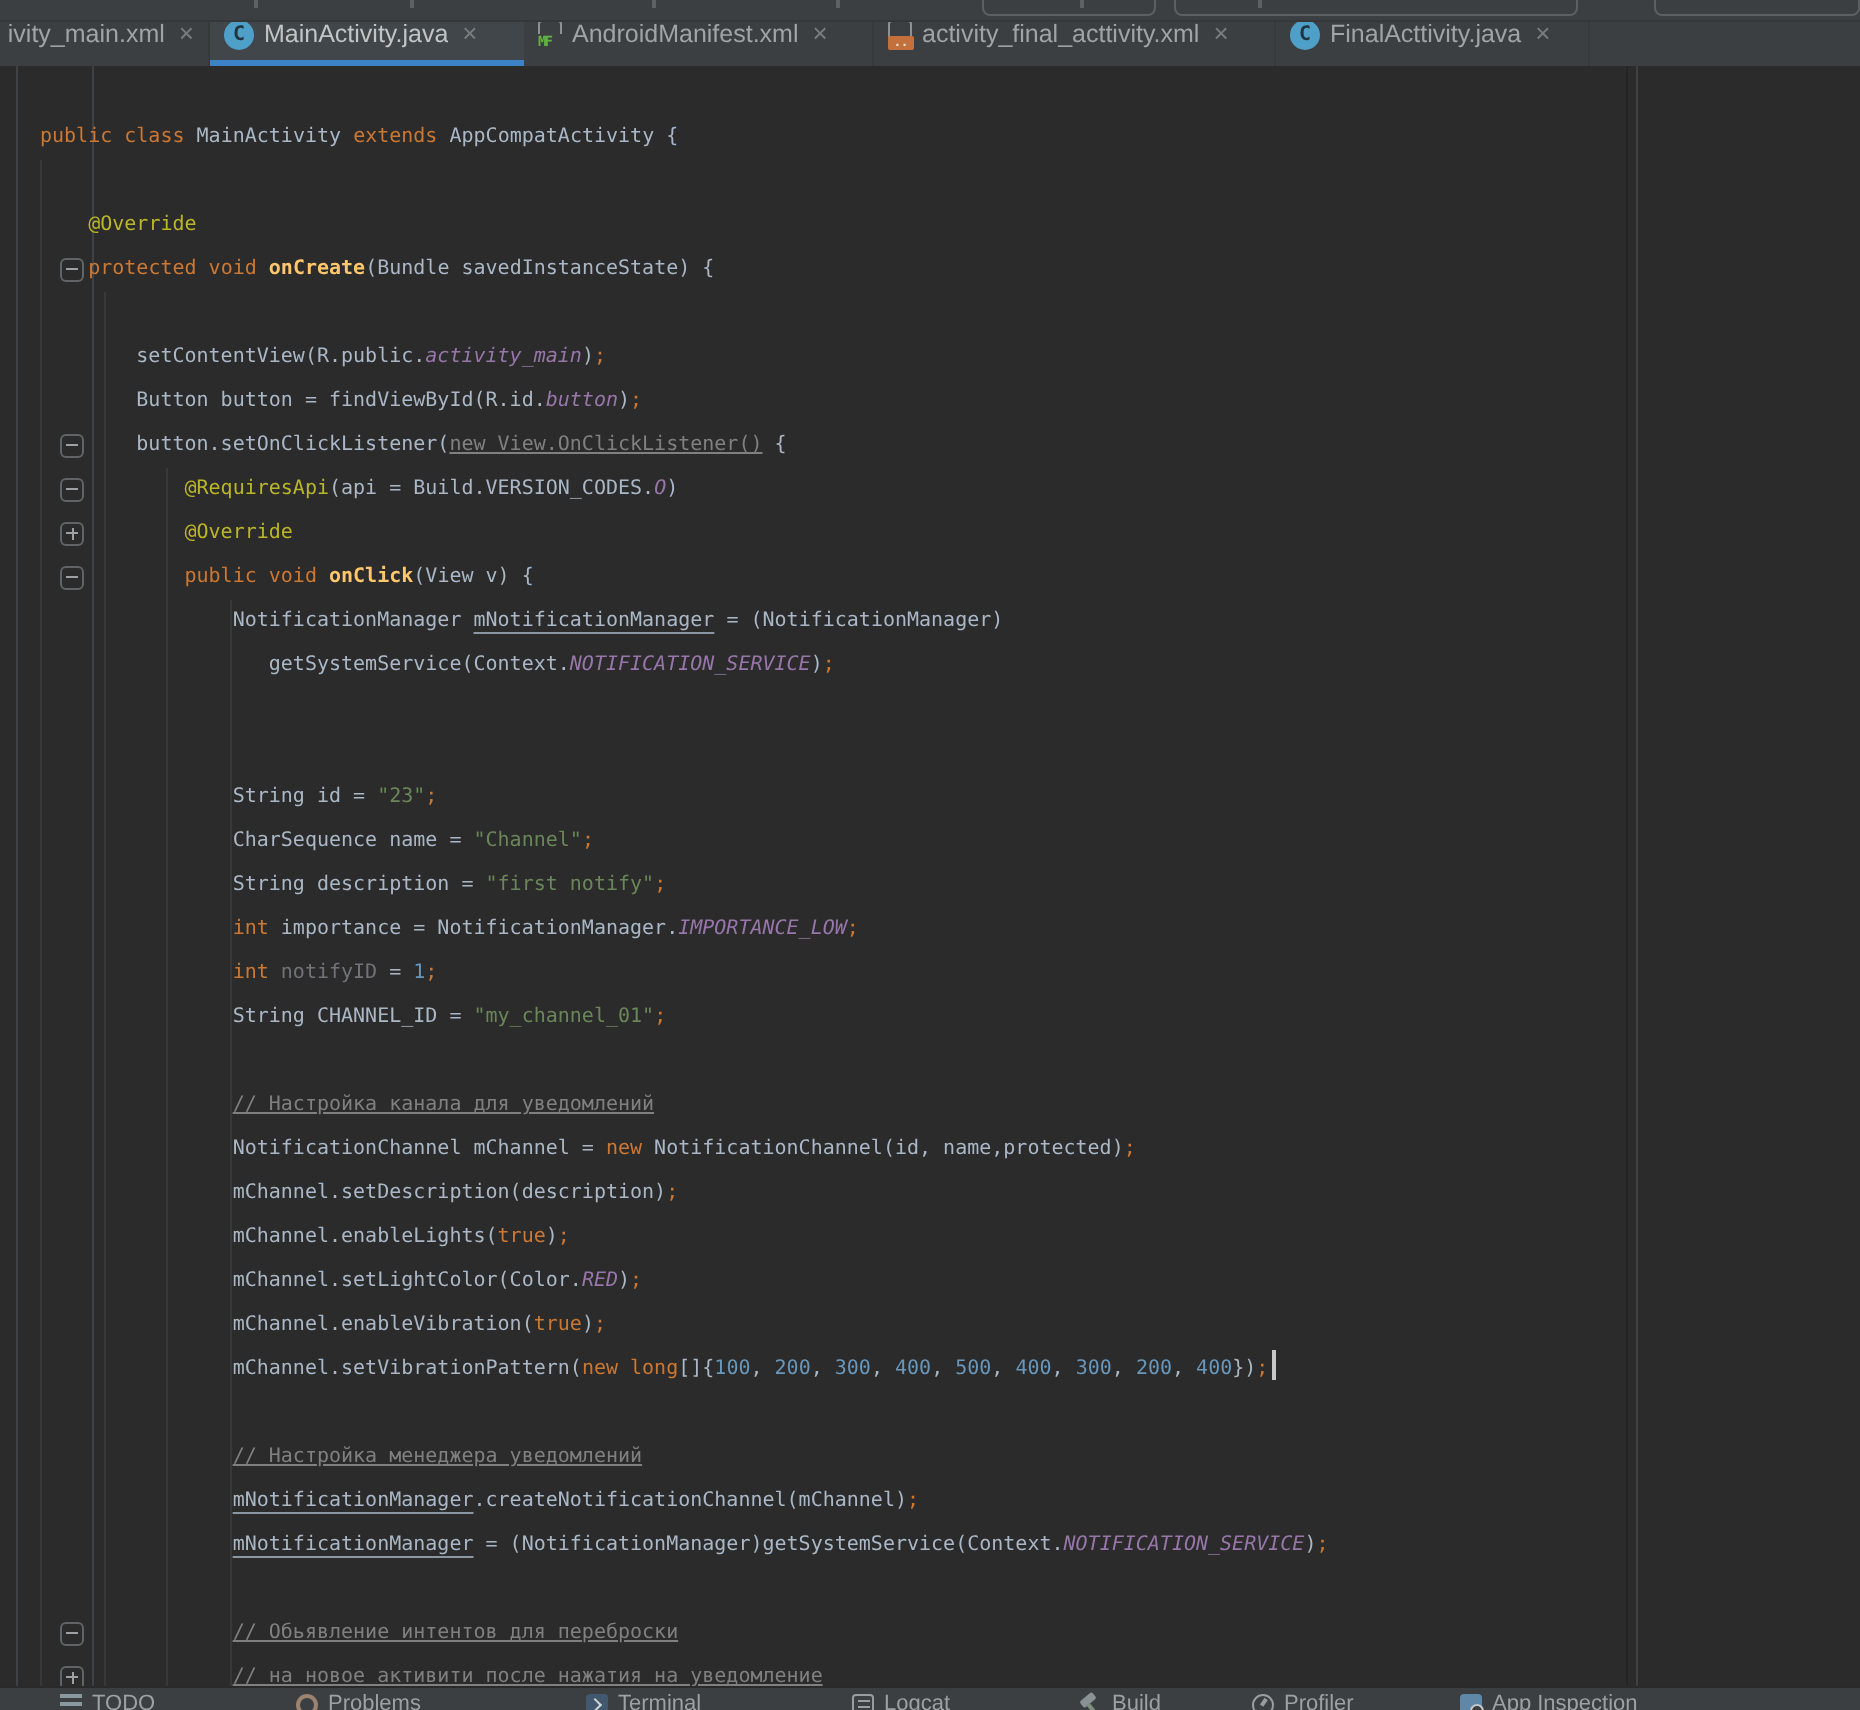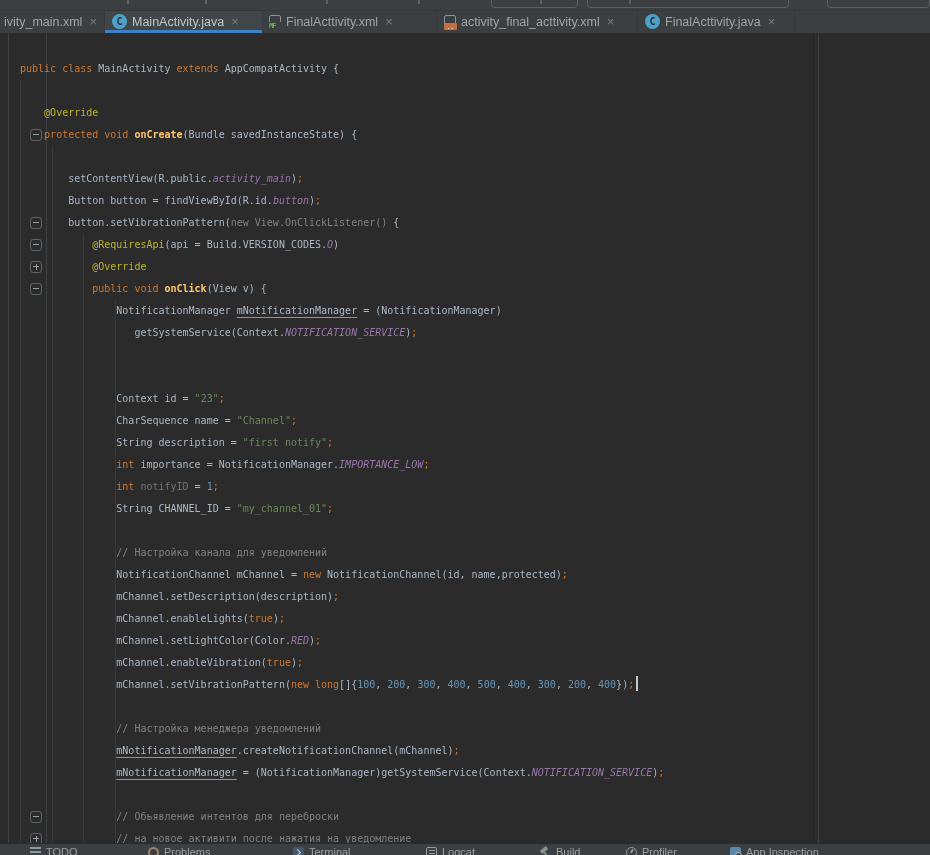--- a/index.html
+++ b/index.html
@@ -9,21 +9,21 @@
   
   .topstrip{position:absolute;top:0;left:0;width:930px;height:10px;background:#3c3f41;
             border-bottom:1px solid #343839;overflow:hidden;z-index:5;}
   .seg{position:absolute;top:-9px;height:17px;border:1px solid #5c6062;border-radius:4px;
        box-sizing:border-box;background:transparent;}
   .tick{position:absolute;top:0;width:2px;height:4px;background:#5d6163;}
 
   
   .tabbar{position:absolute;top:10px;left:0;width:930px;height:23px;background:#3c3f41;
           display:flex;align-items:stretch;z-index:4;}
-  .tab{height:23px;display:flex;align-items:center;padding:0 7px;box-sizing:border-box;
+  .tab{height:23px;display:flex;align-items:flex-start;padding:0 7px;box-sizing:border-box;
        position:relative;color:#9fa4a6;font-size:12.5px;border-right:1px solid #363a3b;
        white-space:nowrap;overflow:hidden;flex:none;cursor:default;}
   .tab.active{background:#41464a;color:#c1c5c7;border-right:none;}
   .tab.active::after{content:"";position:absolute;left:0;right:0;bottom:0;height:3px;background:#3c82c7;}
   .tab.cut{justify-content:flex-end;padding-left:0;border-left:none;}
   .tlabel{overflow:hidden;text-overflow:clip;}
   .tclose{margin-left:7px;color:#787d7f;font-size:13px;line-height:13px;flex:none;}
   .ticon{flex:none;margin-right:5px;position:relative;display:inline-block;}
   .ticon-class{width:15px;height:15px;border-radius:50%;background:#4fa0c8;color:#20343f;
                font:bold 10px/15px "DejaVu Sans Mono",monospace;text-align:center;}
@@ -45,21 +45,21 @@
   .mg-light{background:#3f4143;}
   .iguide{position:absolute;width:1px;background:#383838;}
   .code-line{position:absolute;left:20px;height:22px;white-space:pre;
              font-family:"DejaVu Sans Mono",monospace;font-size:10px;line-height:22px;color:#a9b7c6;}
   .tk-d{color:#a9b7c6;}
   .tk-k{color:#cc7832;}
   .tk-a{color:#bbb529;}
   .tk-f{color:#ffc66d;font-weight:bold;}
   .tk-s{color:#6a8759;}
   .tk-n{color:#6897bb;}
-  .tk-c{color:#808080;}
+  .tk-c{color:#808080;text-decoration:underline;}
   .tk-p{color:#9876aa;font-style:italic;text-align:right;}
   .tk-g{color:#72737a;}
   .tk-u{color:#a9b7c6;text-decoration:underline;text-underline-offset:3px;text-decoration-color:#8a96a2;}
   .caret{display:inline-block;width:2px;height:15px;background:#c8c8c8;vertical-align:-3px;margin-left:2px;}
 
   .fold{position:absolute;left:30px;width:12px;height:12px;border:1px solid #606466;border-radius:3px;
         box-sizing:border-box;background:#2b2b2b;z-index:2;}
   .fold::after{content:"";position:absolute;left:2px;right:2px;top:4px;height:1px;background:#9da1a3;}
   .fold.plus::before{content:"";position:absolute;top:2px;bottom:2px;left:4.5px;width:1px;background:#9da1a3;}
 
@@ -110,21 +110,21 @@
     </div>
     <div class="tab active" style="width: 157px;">
       <span class="ticon ticon-class">C</span>
       <span class="tlabel">MainActivity.java</span>
       <span class="tclose">×</span>
     </div>
     <div class="tab" style="width: 175px;">
       <span class="ticon ticon-manifest">
         <i>MF</i>
       </span>
-      <span class="tlabel">FinalActtivity.xml</span>
+      <span class="tlabel">AndroidManifest.xml</span>
       <span class="tclose">×</span>
     </div>
     <div class="tab" style="width: 201px;">
       <span class="ticon ticon-xml">
         <i>..</i>
       </span>
       <span class="tlabel">activity_final_acttivity.xml</span>
       <span class="tclose">×</span>
     </div>
     <div class="tab" style="width: 157px;">
@@ -141,28 +141,28 @@
     <div class="iguide" style="left: 20px; top: 47px; height: 770px;"></div>
     <div class="iguide" style="left: 52px; top: 113px; height: 704px;"></div>
     <div class="iguide" style="left: 83px; top: 201px; height: 616px;"></div>
     <div class="iguide" style="left: 115px; top: 267px; height: 550px;"></div>
     <div class="code-line" style="top: 25px;"><span class="tk-k">public class </span><span class="tk-d">MainActivity </span><span class="tk-k">extends </span><span class="tk-d">AppCompatActivity {</span></div>
     <div class="code-line" style="top: 47px;"></div>
     <div class="code-line" style="top: 69px;"><span class="tk-d">    </span><span class="tk-a">@Override</span></div>
     <div class="code-line" style="top: 91px;"><span class="tk-d">    </span><span class="tk-k">protected void </span><span class="tk-f">onCreate</span><span class="tk-d">(Bundle savedInstanceState) {</span></div>
     <div class="code-line" style="top: 135px;"><span class="tk-d">        setContentView(R.public.</span><span class="tk-p">activity_main</span><span class="tk-d">)</span><span class="tk-k">;</span></div>
     <div class="code-line" style="top: 157px;"><span class="tk-d">        Button button = findViewById(R.id.</span><span class="tk-p">button</span><span class="tk-d">)</span><span class="tk-k">;</span></div>
-    <div class="code-line" style="top: 179px;"><span class="tk-d">        button.setVibrationPattern(</span><span class="tk-c">new View.OnClickListener()</span><span class="tk-d"> {</span></div>
+    <div class="code-line" style="top: 179px;"><span class="tk-d">        button.setOnClickListener(</span><span class="tk-c">new View.OnClickListener()</span><span class="tk-d"> {</span></div>
     <div class="code-line" style="top: 201px;"><span class="tk-d">            </span><span class="tk-a">@RequiresApi</span><span class="tk-d">(api = Build.VERSION_CODES.</span><span class="tk-p">O</span><span class="tk-d">)</span></div>
     <div class="code-line" style="top: 223px;"><span class="tk-d">            </span><span class="tk-a">@Override</span></div>
     <div class="code-line" style="top: 245px;"><span class="tk-d">            </span><span class="tk-k">public void </span><span class="tk-f">onClick</span><span class="tk-d">(View v) {</span></div>
     <div class="code-line" style="top: 267px;"><span class="tk-d">                NotificationManager </span><span class="tk-u">mNotificationManager</span><span class="tk-d"> = (NotificationManager)</span></div>
     <div class="code-line" style="top: 289px;"><span class="tk-d">                   getSystemService(Context.</span><span class="tk-p">NOTIFICATION_SERVICE</span><span class="tk-d">)</span><span class="tk-k">;</span></div>
     <div class="code-line" style="top: 311px;"></div>
-    <div class="code-line" style="top: 355px;"><span class="tk-d">                Context id = </span><span class="tk-s">"23"</span><span class="tk-k">;</span></div>
+    <div class="code-line" style="top: 355px;"><span class="tk-d">                String id = </span><span class="tk-s">"23"</span><span class="tk-k">;</span></div>
     <div class="code-line" style="top: 377px;"><span class="tk-d">                CharSequence name = </span><span class="tk-s">"Channel"</span><span class="tk-k">;</span></div>
     <div class="code-line" style="top: 399px;"><span class="tk-d">                String description = </span><span class="tk-s">"first notify"</span><span class="tk-k">;</span></div>
     <div class="code-line" style="top: 421px;"><span class="tk-d">                </span><span class="tk-k">int</span><span class="tk-d"> importance = NotificationManager.</span><span class="tk-p">IMPORTANCE_LOW</span><span class="tk-k">;</span></div>
     <div class="code-line" style="top: 443px;"><span class="tk-d">                </span><span class="tk-k">int</span><span class="tk-g"> notifyID</span><span class="tk-d"> = </span><span class="tk-n">1</span><span class="tk-k">;</span></div>
     <div class="code-line" style="top: 465px;"><span class="tk-d">                String CHANNEL_ID = </span><span class="tk-s">"my_channel_01"</span><span class="tk-k">;</span></div>
     <div class="code-line" style="top: 487px;"></div>
     <div class="code-line" style="top: 509px;"><span class="tk-d">                </span><span class="tk-c">// Настройка канала для уведомлений</span></div>
     <div class="code-line" style="top: 531px;"><span class="tk-d">                NotificationChannel mChannel = </span><span class="tk-k">new</span><span class="tk-d"> NotificationChannel(id, name,protected)</span><span class="tk-k">;</span></div>
     <div class="code-line" style="top: 553px;"><span class="tk-d">                mChannel.setDescription(description)</span><span class="tk-k">;</span></div>
     <div class="code-line" style="top: 575px;"><span class="tk-d">                mChannel.enableLights(</span><span class="tk-k">true</span><span class="tk-d">)</span><span class="tk-k">;</span></div>

